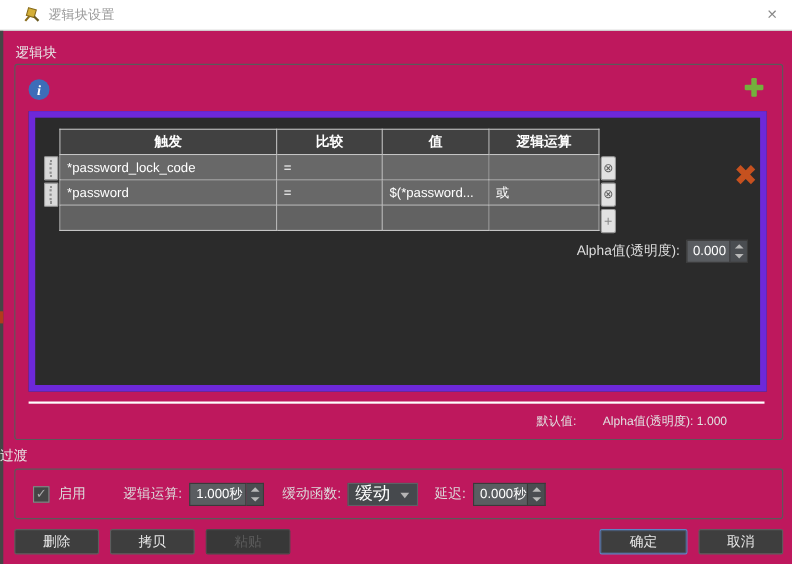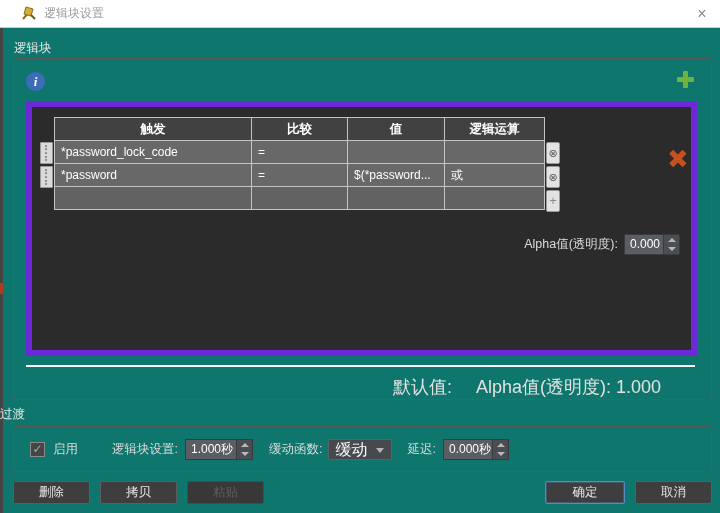--- a/index.html
+++ b/index.html
@@ -1,19 +1,19 @@
 <!DOCTYPE html>
 <html><head>
 <meta charset="utf-8">
 <style>
   * { margin:0; padding:0; box-sizing:border-box; }
   html,body { background:#1e1e1e; }
   .window {
     position:relative; width:720px; height:513px; overflow:hidden;
-    background:#0f766e;
+    background:#be185d;
     font-family:"Liberation Sans","DejaVu Sans",sans-serif;
     -webkit-font-smoothing:antialiased;
   }
   
   .titlebar {
     position:absolute; left:0; top:0; width:720px; height:28px;
     background:#ffffff; border-bottom:1px solid #c9c9c9;
     display:flex; align-items:center;
   }
   .app-icon { margin-left:20px; width:17px; height:17px; flex:0 0 auto; }
@@ -84,30 +84,30 @@
   .spin-up, .spin-down { flex:1; position:relative; }
   .spin-up::after {
     content:""; position:absolute; left:4px; top:3px;
     border-left:4px solid transparent; border-right:4px solid transparent; border-bottom:4px solid #b9b9b9;
   }
   .spin-down::after {
     content:""; position:absolute; left:4px; bottom:3px;
     border-left:4px solid transparent; border-right:4px solid transparent; border-top:4px solid #b9b9b9;
   }
   .alpha-row {
-    position:absolute; top:127px; right:11px;
+    position:absolute; top:111px; right:11px;
     display:flex; align-items:center; gap:6px;
     color:#dcdcdc; font-size:12.5px;
   }
   .alpha-row .spin-field { width:40px; }
   
   .divider { position:absolute; left:12px; top:306px; width:669px; height:2px; background:#ffffff; }
   .default-row {
     position:absolute; top:316px; right:50px; display:flex; gap:24px;
-    color:#e2e2e2; font-size:18px;
+    color:#e2e2e2; font-size:11px;
   }
   
   .trans-row { display:flex; align-items:center; height:100%; padding-left:16px; color:#dcdcdc; font-size:12.5px; }
   .checkbox {
     width:15px; height:15px; background:#454545; border:1px solid #8a8a8a;
     color:#a8a8a8; font-size:12px; line-height:13px; text-align:center; flex:0 0 auto;
   }
   .lbl-enable { margin-left:8px; }
   .lbl-duration { margin-left:34px; }
   .trans-row .spin { margin-left:7px; }
@@ -230,21 +230,21 @@
     </div>
   </div>
 
   <span class="sec-label trans-label">过渡</span>
 
   <div class="groupbox trans-box">
     <div class="trans-row">
       <div class="checkbox">✓</div>
       <span class="lbl-enable">启用</span>
 
-      <span class="lbl-duration">逻辑块设置:</span>
+      <span class="lbl-duration">逻辑运算:</span>
       <div class="spin">
         <div class="spin-field dur-field">1.000秒</div>
         <div class="spin-btns">
           <div class="spin-up"></div>
           <div class="spin-down"></div>
         </div>
       </div>
 
       <span class="lbl-easing">缓动函数:</span>
       <div class="dropdown">缓动</div>

